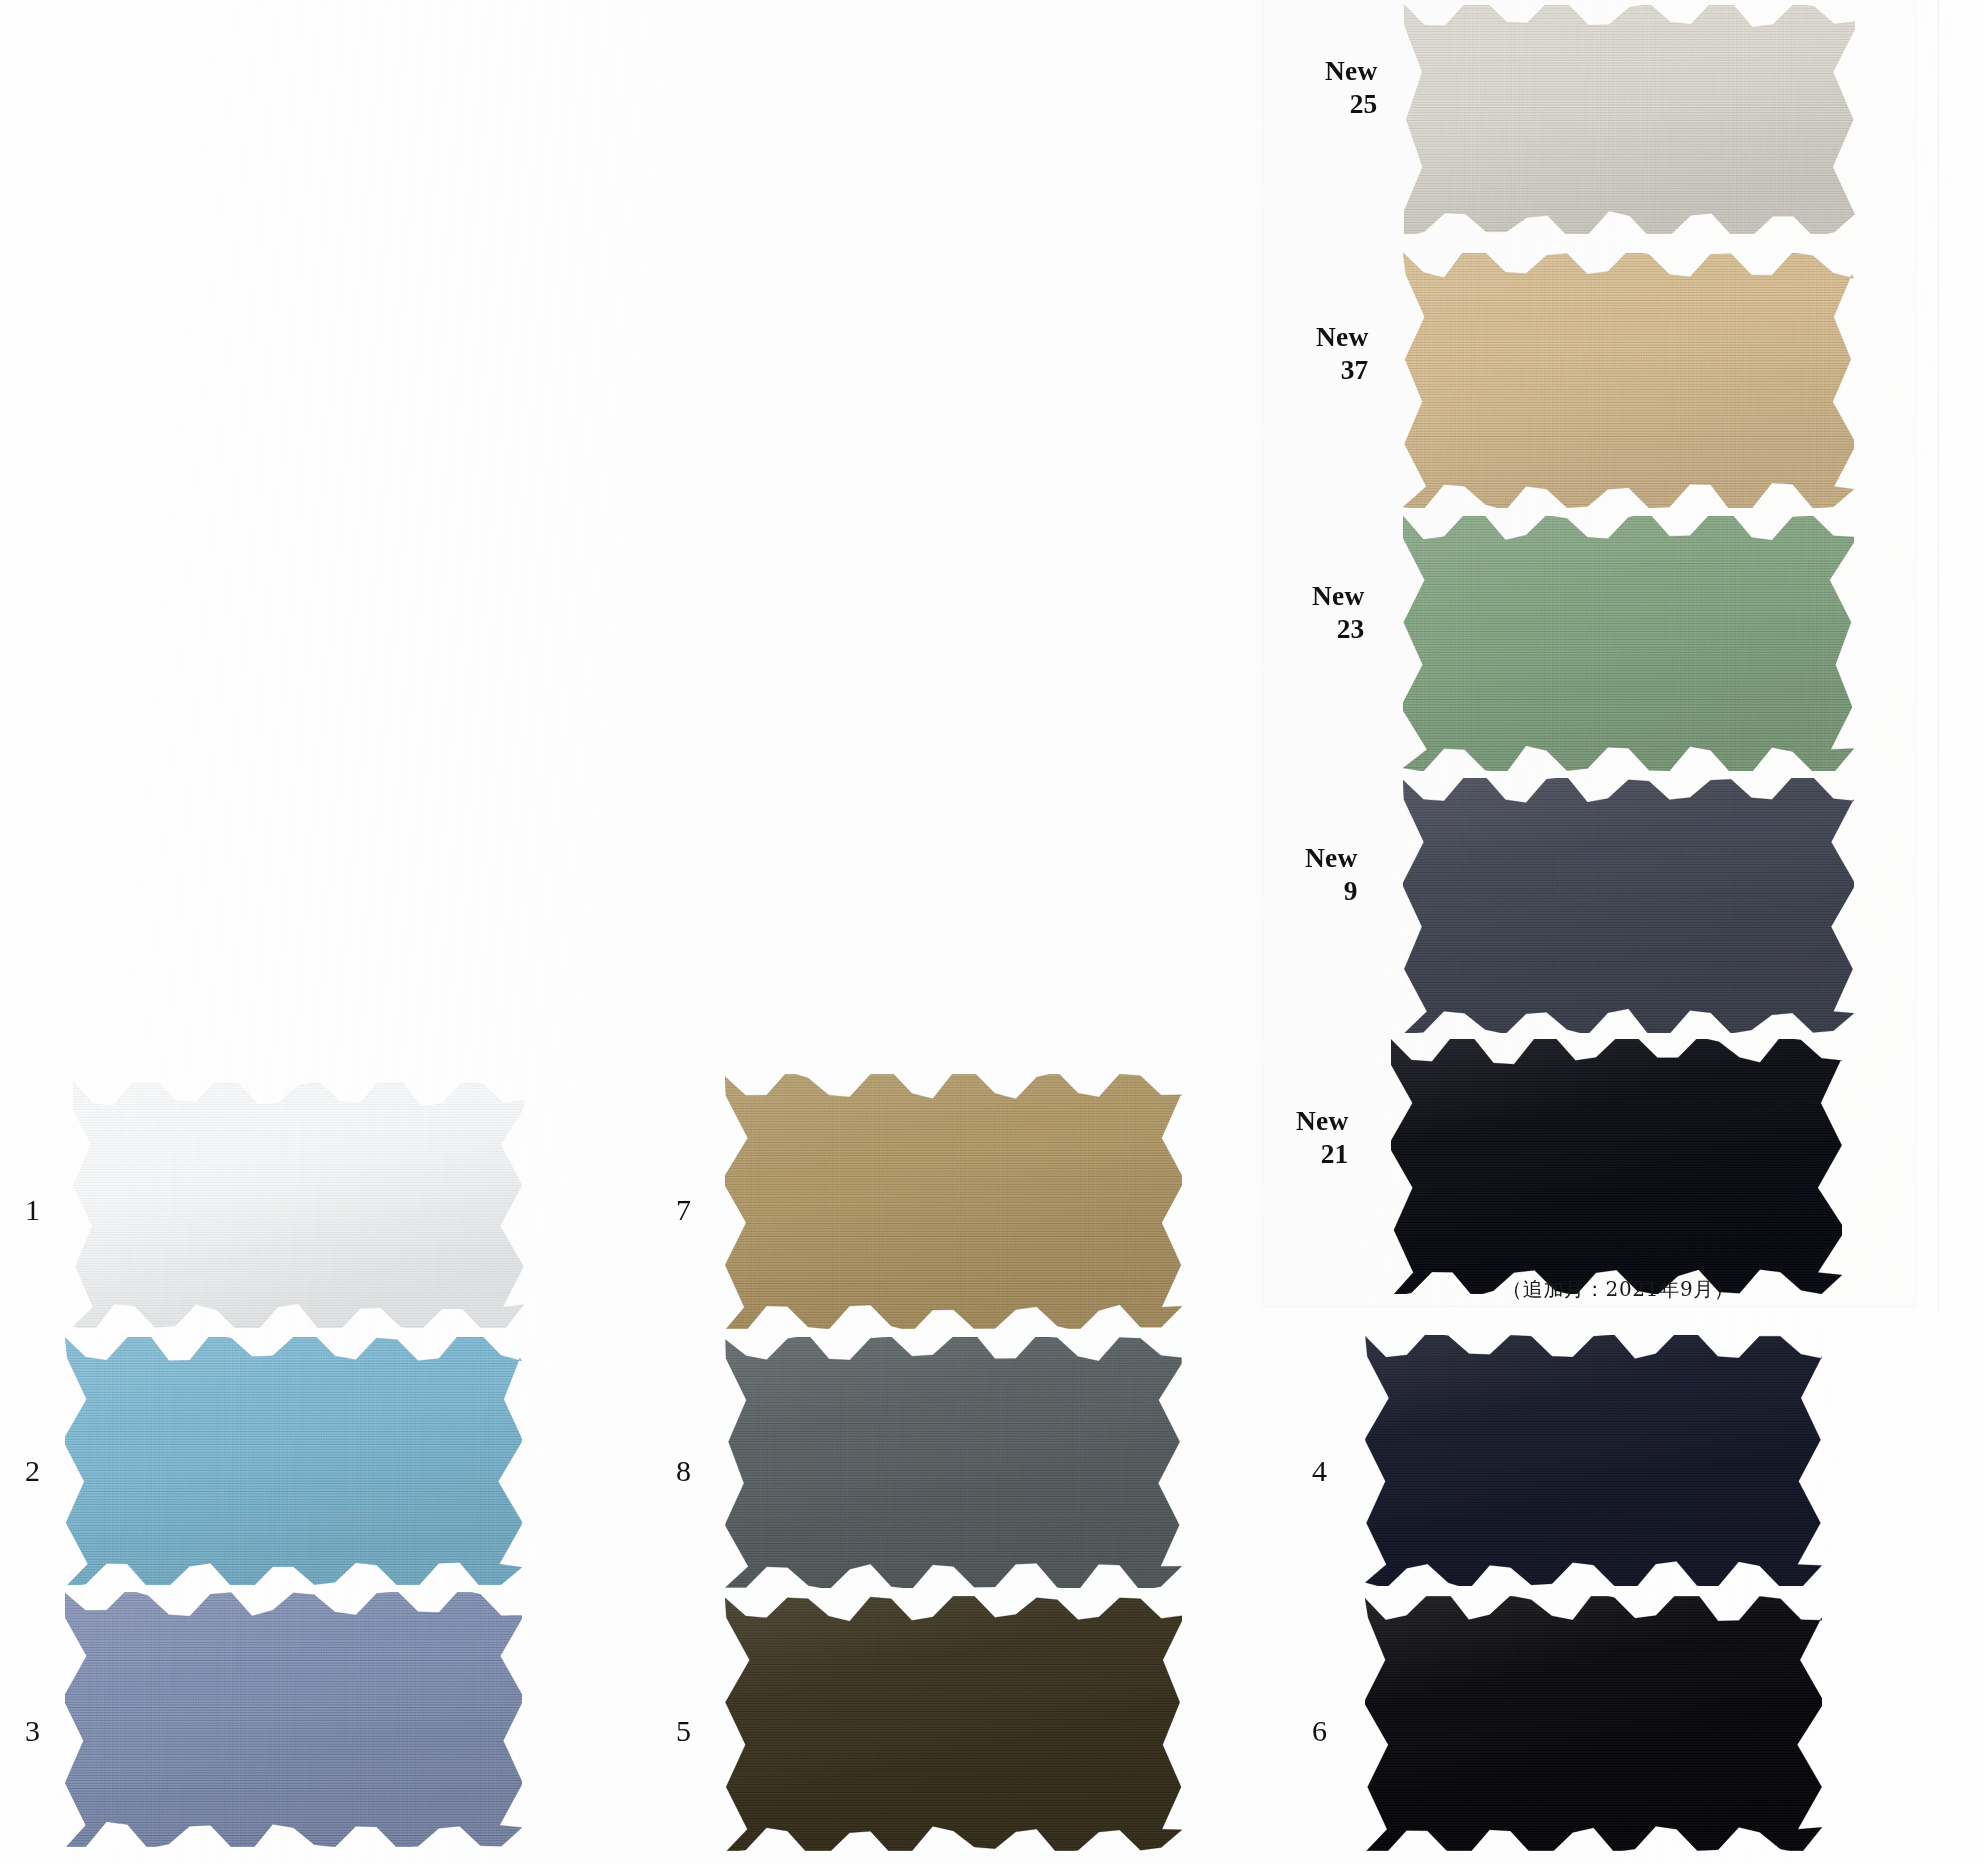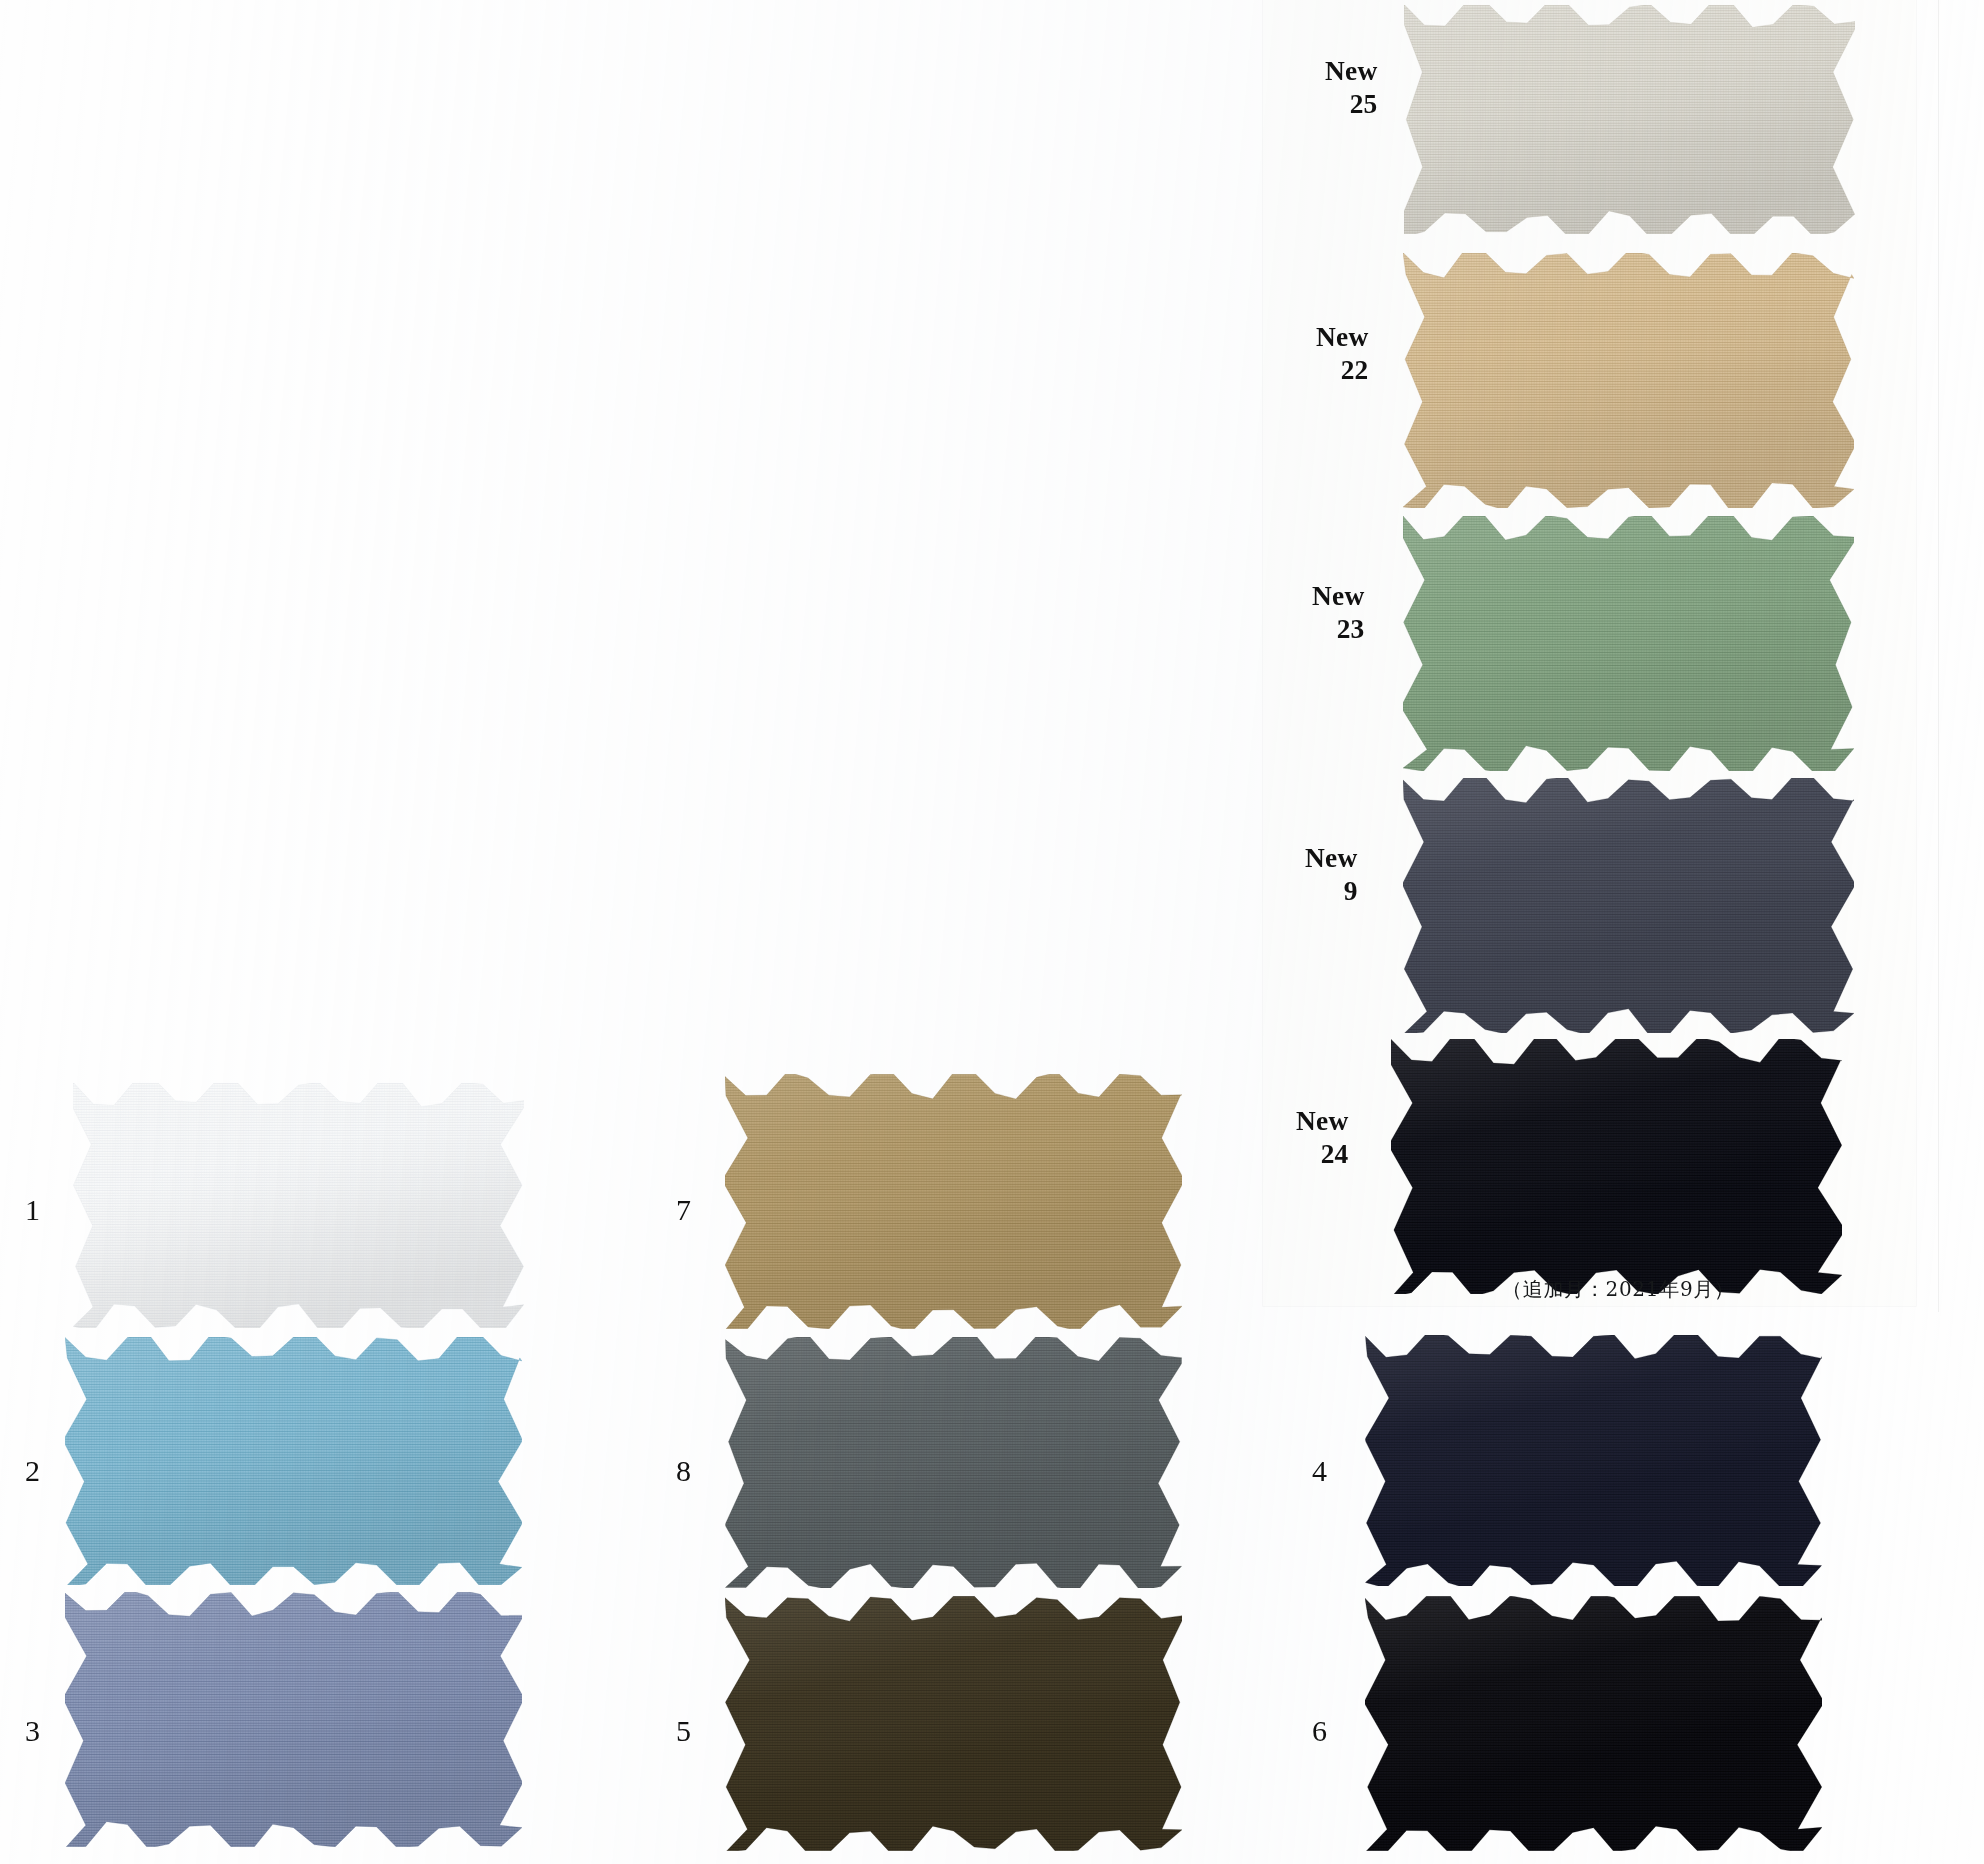--- a/index.html
+++ b/index.html
@@ -111,21 +111,21 @@
             </defs>
             <g clip-path="url(#clip1)">
               <rect width="690" height="350" fill="url(#weave1)"></rect>
               <rect width="690" height="350" fill="url(#grad1)"></rect>
             </g>
             <path d="M 0.0 -1.1 L 31.4 30.7 L 62.7 31.9 L 94.1 -3.2 L 125.5 -4.8 L 156.8 25.8 L 188.2 27.6 L 219.5 -3.9 L 250.9 -1.2 L 282.3 30.9 L 313.6 29.9 L 345.0 3.1 L 376.4 -1.5 L 407.7 26.2 L 439.1 29.4 L 470.5 -4.3 L 501.8 -3.0 L 533.2 34.0 L 564.5 29.5 L 595.9 -1.1 L 627.3 1.8 L 658.6 29.0 L 690.0 25.2 L 693.2 30.0 L 656.4 102.5 L 687.3 175.0 L 655.9 247.5 L 689.5 320.0 L 690.0 319.6 L 658.6 347.0 L 627.3 354.9 L 595.9 323.2 L 564.5 323.0 L 533.2 352.3 L 501.8 352.6 L 470.5 319.0 L 439.1 321.4 L 407.7 351.6 L 376.4 355.2 L 345.0 322.2 L 313.6 314.9 L 282.3 350.0 L 250.9 354.0 L 219.5 321.9 L 188.2 325.0 L 156.8 346.7 L 125.5 346.7 L 94.1 319.5 L 62.7 318.1 L 31.4 346.4 L 0.0 355.0 L -1.9 320.0 L 28.4 247.5 L 3.5 175.0 L 28.0 102.5 L 0.5 30.0 Z" fill="none" stroke="#b8b4a7" stroke-width="1.2" opacity="0.30"></path>
           </svg>
         </div>
       </div>
       <div class="swatch-group" style="left: 0px; top: 0px;">
-        <div class="swatch-label newlabel" style="left: 1316px; top: 321px;"><span>New</span><span class="ln2">22</span></div>
+        <div class="swatch-label newlabel" style="left: 1316px; top: 321px;"><span>New</span><span class="ln2">37</span></div>
         <div class="chip" style="left: 1403px; top: 253px;">
           <svg width="451" height="255" viewBox="0 0 690 390">
             <defs>
               <pattern id="weave2" width="4" height="4" patternUnits="userSpaceOnUse">
                 <rect width="4" height="4" fill="#d9c097"></rect>
                 <rect x="0" y="0" width="4" height="1.25" fill="#ad9160" opacity="0.55"></rect>
                 <rect x="0" y="2.1" width="4" height="1.0" fill="#ecd9b7" opacity="0.45"></rect>
                 <rect x="0" y="0" width="1.1" height="4" fill="#ad9160" opacity="0.22"></rect>
               </pattern>
               <linearGradient id="grad2" x1="0" y1="0" x2="0.4" y2="1">
@@ -198,21 +198,21 @@
             </defs>
             <g clip-path="url(#clip4)">
               <rect width="690" height="390" fill="url(#weave4)"></rect>
               <rect width="690" height="390" fill="url(#grad4)"></rect>
             </g>
             <path d="M 0.0 2.9 L 31.4 32.9 L 62.7 35.0 L 94.1 -1.8 L 125.5 -2.4 L 156.8 33.1 L 188.2 37.7 L 219.5 1.7 L 250.9 -1.9 L 282.3 36.9 L 313.6 31.2 L 345.0 2.8 L 376.4 4.8 L 407.7 33.1 L 439.1 29.9 L 470.5 3.5 L 501.8 1.7 L 533.2 30.2 L 564.5 32.9 L 595.9 -1.7 L 627.3 -1.1 L 658.6 31.7 L 690.0 34.9 L 689.2 33.0 L 655.2 97.8 L 692.3 162.6 L 655.0 227.4 L 688.0 292.2 L 658.5 357.0 L 690.0 359.9 L 658.6 386.7 L 627.3 389.3 L 595.9 359.5 L 564.5 362.3 L 533.2 385.4 L 501.8 390.6 L 470.5 359.1 L 439.1 355.6 L 407.7 391.4 L 376.4 392.9 L 345.0 353.1 L 313.6 359.2 L 282.3 392.9 L 250.9 384.8 L 219.5 358.2 L 188.2 360.8 L 156.8 391.5 L 125.5 384.7 L 94.1 359.8 L 62.7 356.7 L 31.4 388.8 L 0.0 392.4 L 36.6 357.0 L 1.9 292.2 L 29.0 227.4 L -1.2 162.6 L 31.9 97.8 L 1.4 33.0 Z" fill="none" stroke="#2b2e3b" stroke-width="1.2" opacity="0.30"></path>
           </svg>
         </div>
       </div>
       <div class="swatch-group" style="left: 0px; top: 0px;">
-        <div class="swatch-label newlabel" style="left: 1296px; top: 1105px;"><span>New</span><span class="ln2">24</span></div>
+        <div class="swatch-label newlabel" style="left: 1296px; top: 1105px;"><span>New</span><span class="ln2">21</span></div>
         <div class="chip" style="left: 1391px; top: 1039px;">
           <svg width="451" height="255" viewBox="0 0 690 390">
             <defs>
               <pattern id="weave5" width="4" height="4" patternUnits="userSpaceOnUse">
                 <rect width="4" height="4" fill="#0d0e16"></rect>
                 <rect x="0" y="0" width="4" height="1.25" fill="#000004" opacity="0.55"></rect>
                 <rect x="0" y="2.1" width="4" height="1.0" fill="#22232e" opacity="0.45"></rect>
                 <rect x="0" y="0" width="1.1" height="4" fill="#000004" opacity="0.22"></rect>
               </pattern>
               <linearGradient id="grad5" x1="0" y1="0" x2="0.4" y2="1">

